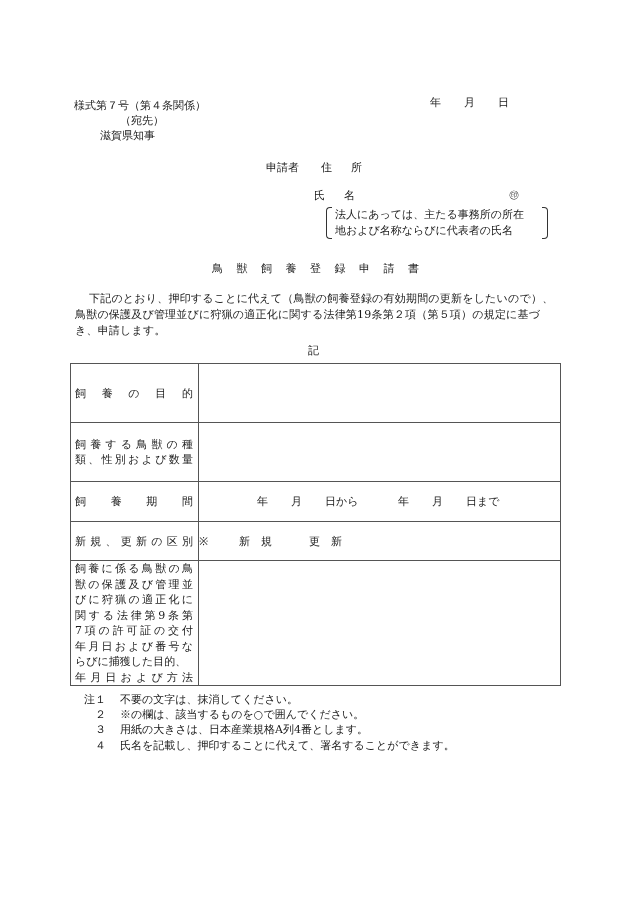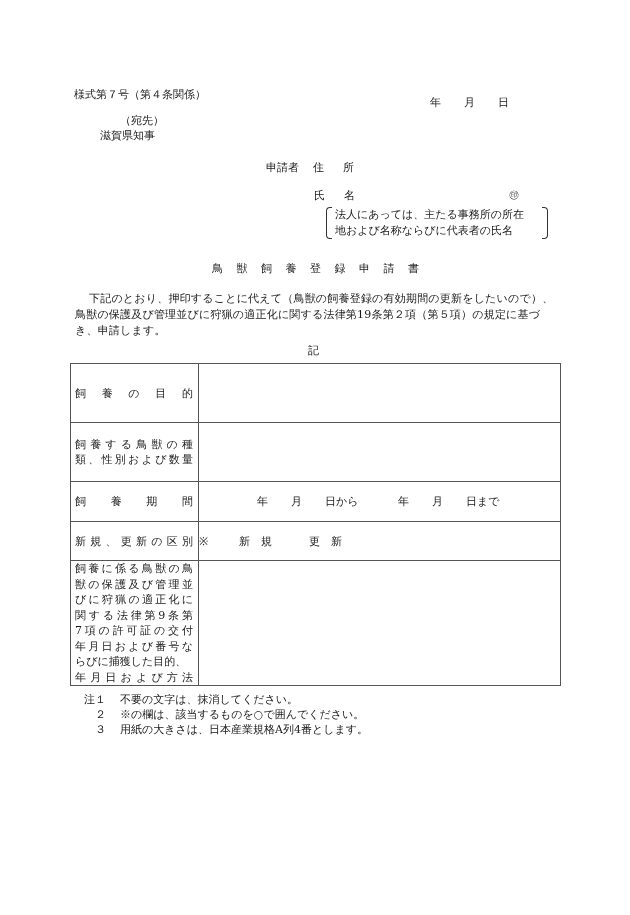--- a/index.html
+++ b/index.html
@@ -2,27 +2,27 @@
 <html><head>
 <meta charset="utf-8">
 <style>
   html, body { margin: 0; padding: 0; }
   body {
     width: 630px; height: 915px; background: #ffffff; position: relative; overflow: hidden;
     font-family: "DejaVu Serif", "Liberation Serif", serif; color: #1a1a1a;
     font-size: 11px; line-height: 1;
   }
   .abs { position: absolute; white-space: nowrap; }
-  .form-no { left: 74px; top: 89px; text-align: center; }
+  .form-no { left: 74px; top: 100px; text-align: center; }
   .date-row { top: 98px; left: 430px; font-family: Liberation Mono, monospace; }
   .date-row span { display: inline-block; }
   .addressee-label { left: 80px; top: 115px; margin-left: 40px; }
   .addressee { left: 100px; top: 130px; }
   .applicant { left: 266px; top: 162px; }
-  .applicant .lbl-addr { margin-left: 14px; }
+  .applicant .lbl-addr { margin-left: 22px; }
   .applicant .lbl-addr b { font-weight: normal; display: inline-block; width: 30px; }
   .name-row { left: 314px; top: 190px; }
   .name-row b { font-weight: normal; display: inline-block; width: 30px; }
   .seal { left: 509px; top: 190px; font-size: 10px; }
   .corp-note { left: 326px; top: 207px; line-height: 16px; padding: 0 24px 0 9px; }
   .corp-note::before, .corp-note::after {
     content: ""; position: absolute; top: 0; bottom: 0; width: 5px; border: 1px solid #333;
   }
   .corp-note::before { left: 0; border-right: none; border-radius: 4px 0 0 4px; }
   .corp-note::after { right: 0; border-left: none; border-radius: 0 4px 4px 0; }
@@ -251,13 +251,14 @@
     </td>
     <td></td>
   </tr>
 </tbody>
   </table>
 
 <div class="abs notes">
   <div class="n"><span class="num">注１</span><span>不要の文字は、抹消してください。</span></div>
   <div class="n"><span class="num">　２</span><span>※の欄は、該当するものを○で囲んでください。</span></div>
   <div class="n"><span class="num">　３</span><span>用紙の大きさは、日本産業規格A列4番とします。</span></div>
+  <div class="n"><span class="num">　４</span><span>氏名を記載し、押印することに代えて、署名することができます。</span></div>
 </div>
 
 </body></html>

